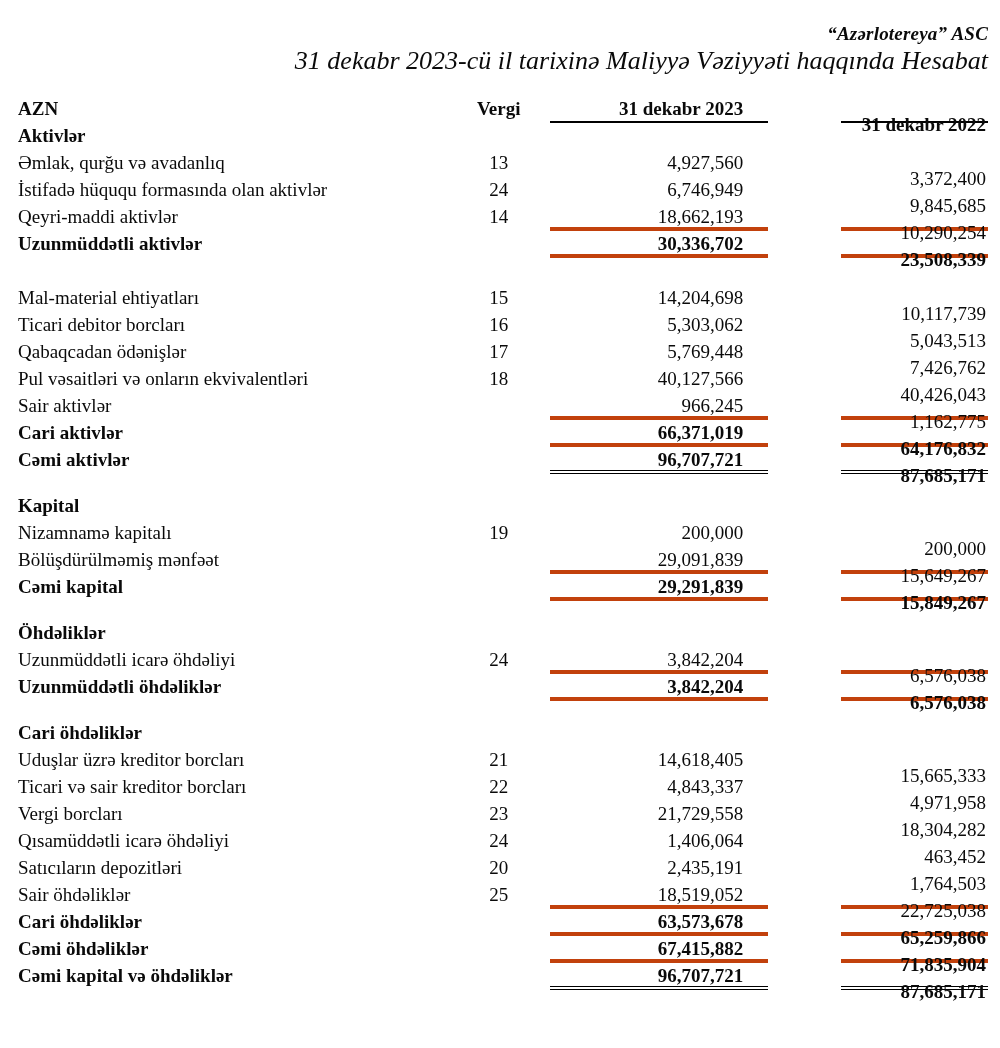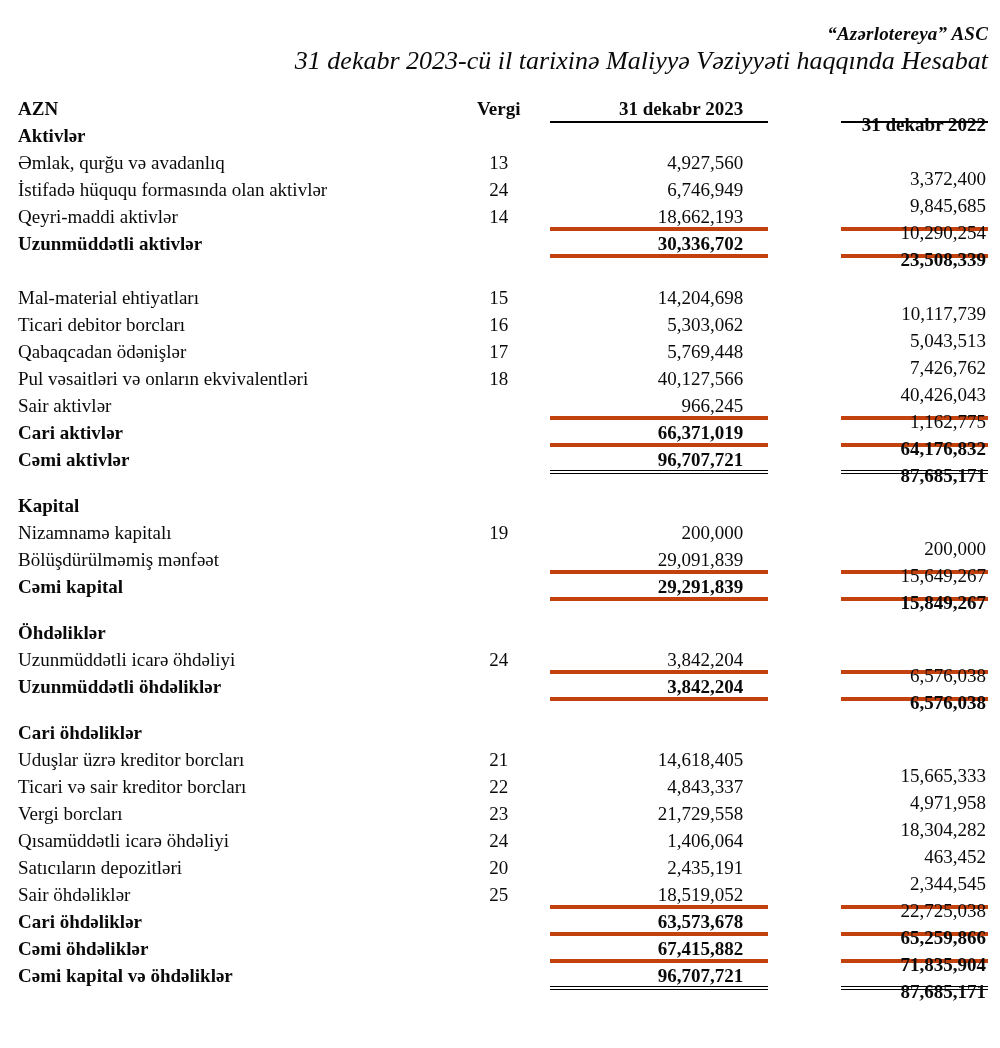--- a/index.html
+++ b/index.html
@@ -255,21 +255,21 @@
           <div class="cell-note">24</div>
           <div class="cell-v1">1,406,064</div>
           <div class="cell-gap"></div>
           <div class="cell-v2">463,452</div>
         </div>
         <div class="row data">
           <div class="cell-label">Satıcıların depozitləri</div>
           <div class="cell-note">20</div>
           <div class="cell-v1">2,435,191</div>
           <div class="cell-gap"></div>
-          <div class="cell-v2">2,344,545</div>
+          <div class="cell-v2">1,764,503</div>
         </div>
         <div class="row data">
           <div class="cell-label">Sair öhdəliklər</div>
           <div class="cell-note">25</div>
           <div class="cell-v1 rule-single">18,519,052</div>
           <div class="cell-gap"></div>
           <div class="cell-v2 rule-single">22,725,038</div>
         </div>
         <div class="row total">
           <div class="cell-label">Cari öhdəliklər</div>

